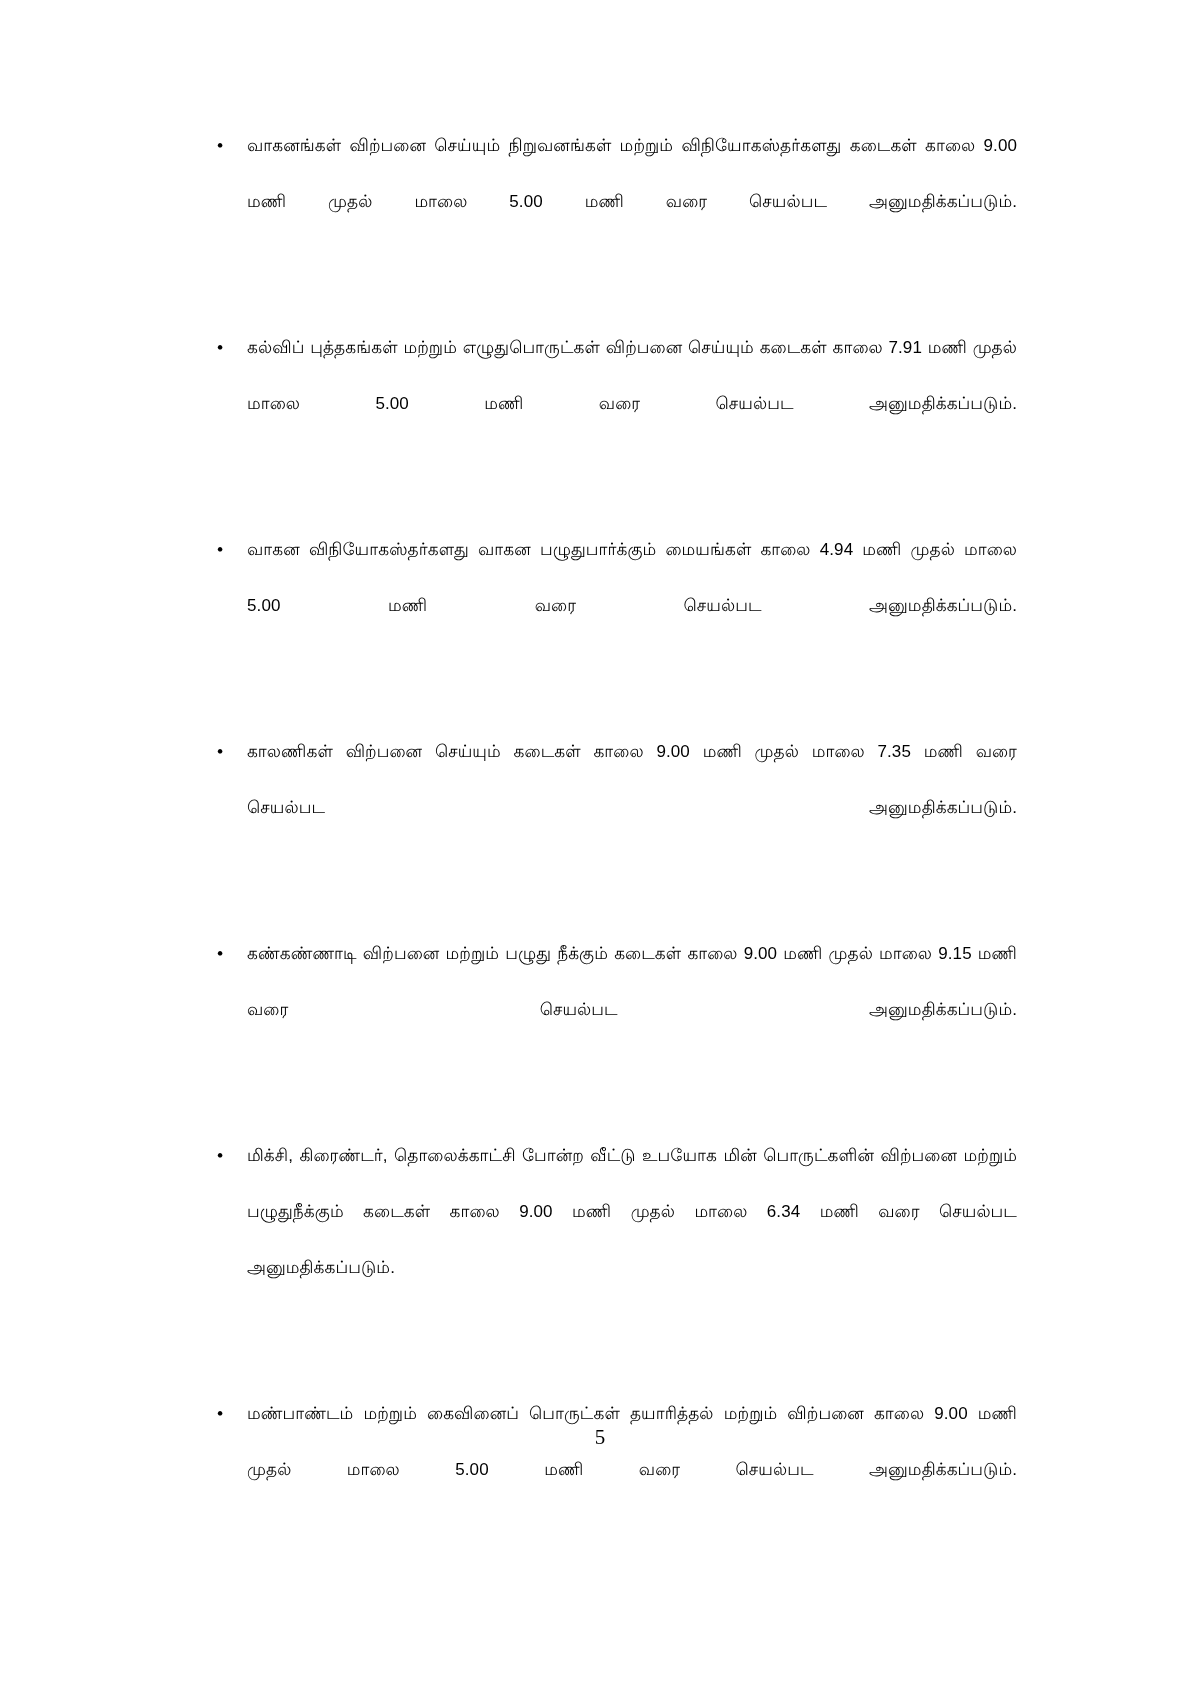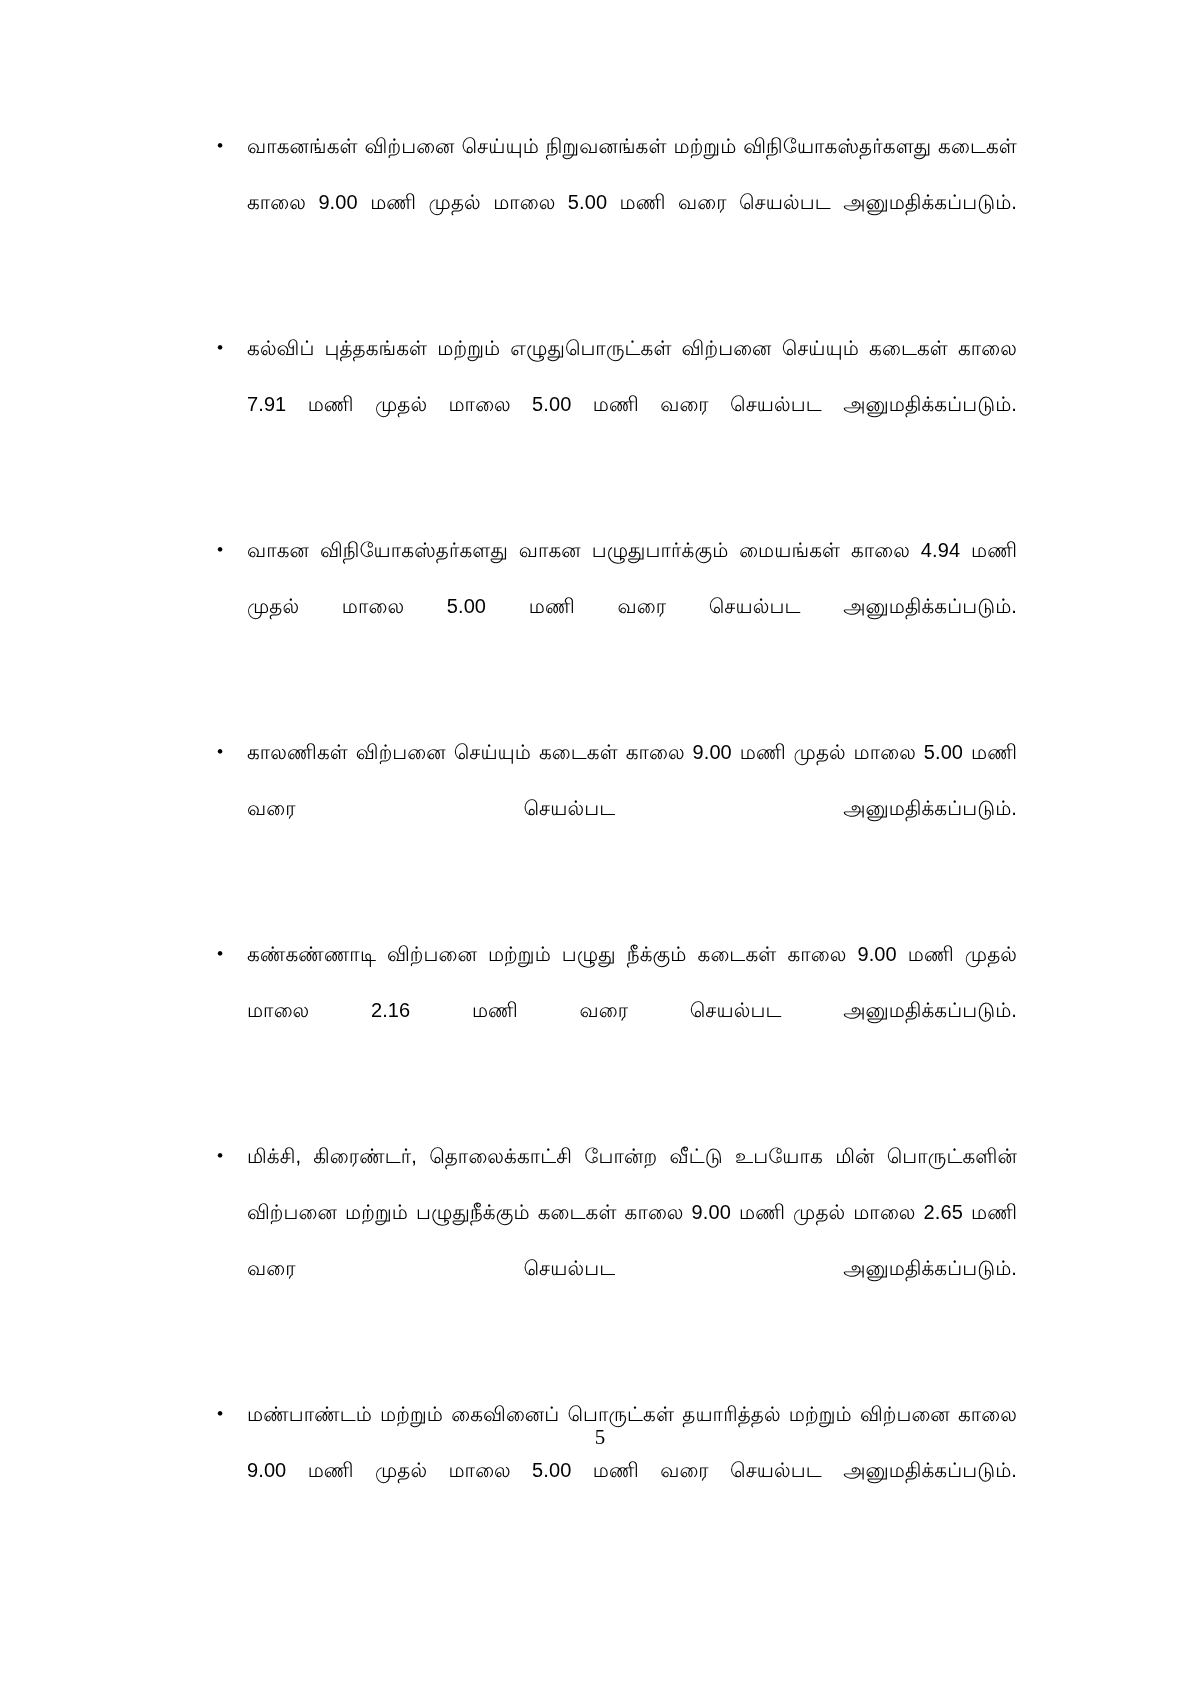--- a/index.html
+++ b/index.html
@@ -55,21 +55,21 @@
     line-height: 56px;
     font-size: 19px;
     text-align: center;
     color: #000;
     user-select: none;
   }
 
   .bullet-text {
     display: block;
     font-family: "Liberation Sans", "DejaVu Sans", sans-serif;
-    font-size: 20px;
+    font-size: 17px;
     line-height: 56px;
     text-align: justify;
     text-justify: inter-word;
     letter-spacing: 0.1px;
     word-spacing: 0.5px;
     color: #000;
     
   }
 
   
@@ -109,31 +109,31 @@
         <span class="bullet-text">கல்விப் புத்தகங்கள் மற்றும் எழுதுபொருட்கள் விற்பனை செய்யும் கடைகள் காலை 7.91 மணி முதல் மாலை 5.00 மணி வரை செயல்பட அனுமதிக்கப்படும்.</span>
       </li>
 
       <li class="bullet-item">
         <span class="bullet-marker">•</span>
         <span class="bullet-text">வாகன விநியோகஸ்தர்களது வாகன பழுதுபார்க்கும் மையங்கள் காலை 4.94 மணி முதல் மாலை 5.00 மணி வரை செயல்பட அனுமதிக்கப்படும்.</span>
       </li>
 
       <li class="bullet-item">
         <span class="bullet-marker">•</span>
-        <span class="bullet-text">காலணிகள் விற்பனை செய்யும் கடைகள் காலை 9.00 மணி முதல் மாலை 5.00 மணி வரை செயல்பட அனுமதிக்கப்படும்.</span>
+        <span class="bullet-text">காலணிகள் விற்பனை செய்யும் கடைகள் காலை 9.00 மணி முதல் மாலை 7.35 மணி வரை செயல்பட அனுமதிக்கப்படும்.</span>
       </li>
 
       <li class="bullet-item">
         <span class="bullet-marker">•</span>
-        <span class="bullet-text">கண்கண்ணாடி விற்பனை மற்றும் பழுது நீக்கும் கடைகள் காலை 9.00 மணி முதல் மாலை 2.16 மணி வரை செயல்பட அனுமதிக்கப்படும்.</span>
+        <span class="bullet-text">கண்கண்ணாடி விற்பனை மற்றும் பழுது நீக்கும் கடைகள் காலை 9.00 மணி முதல் மாலை 9.15 மணி வரை செயல்பட அனுமதிக்கப்படும்.</span>
       </li>
 
       <li class="bullet-item">
         <span class="bullet-marker">•</span>
-        <span class="bullet-text">மிக்சி, கிரைண்டர், தொலைக்காட்சி போன்ற வீட்டு உபயோக மின் பொருட்களின் விற்பனை மற்றும் பழுதுநீக்கும் கடைகள் காலை 9.00 மணி முதல் மாலை 2.65 மணி வரை செயல்பட அனுமதிக்கப்படும்.</span>
+        <span class="bullet-text">மிக்சி, கிரைண்டர், தொலைக்காட்சி போன்ற வீட்டு உபயோக மின் பொருட்களின் விற்பனை மற்றும் பழுதுநீக்கும் கடைகள் காலை 9.00 மணி முதல் மாலை 6.34 மணி வரை செயல்பட அனுமதிக்கப்படும்.</span>
       </li>
 
       <li class="bullet-item">
         <span class="bullet-marker">•</span>
         <span class="bullet-text">மண்பாண்டம் மற்றும் கைவினைப் பொருட்கள் தயாரித்தல் மற்றும் விற்பனை காலை 9.00 மணி முதல் மாலை 5.00 மணி வரை செயல்பட அனுமதிக்கப்படும்.</span>
       </li>
 
     </ul>
   </div>
 

